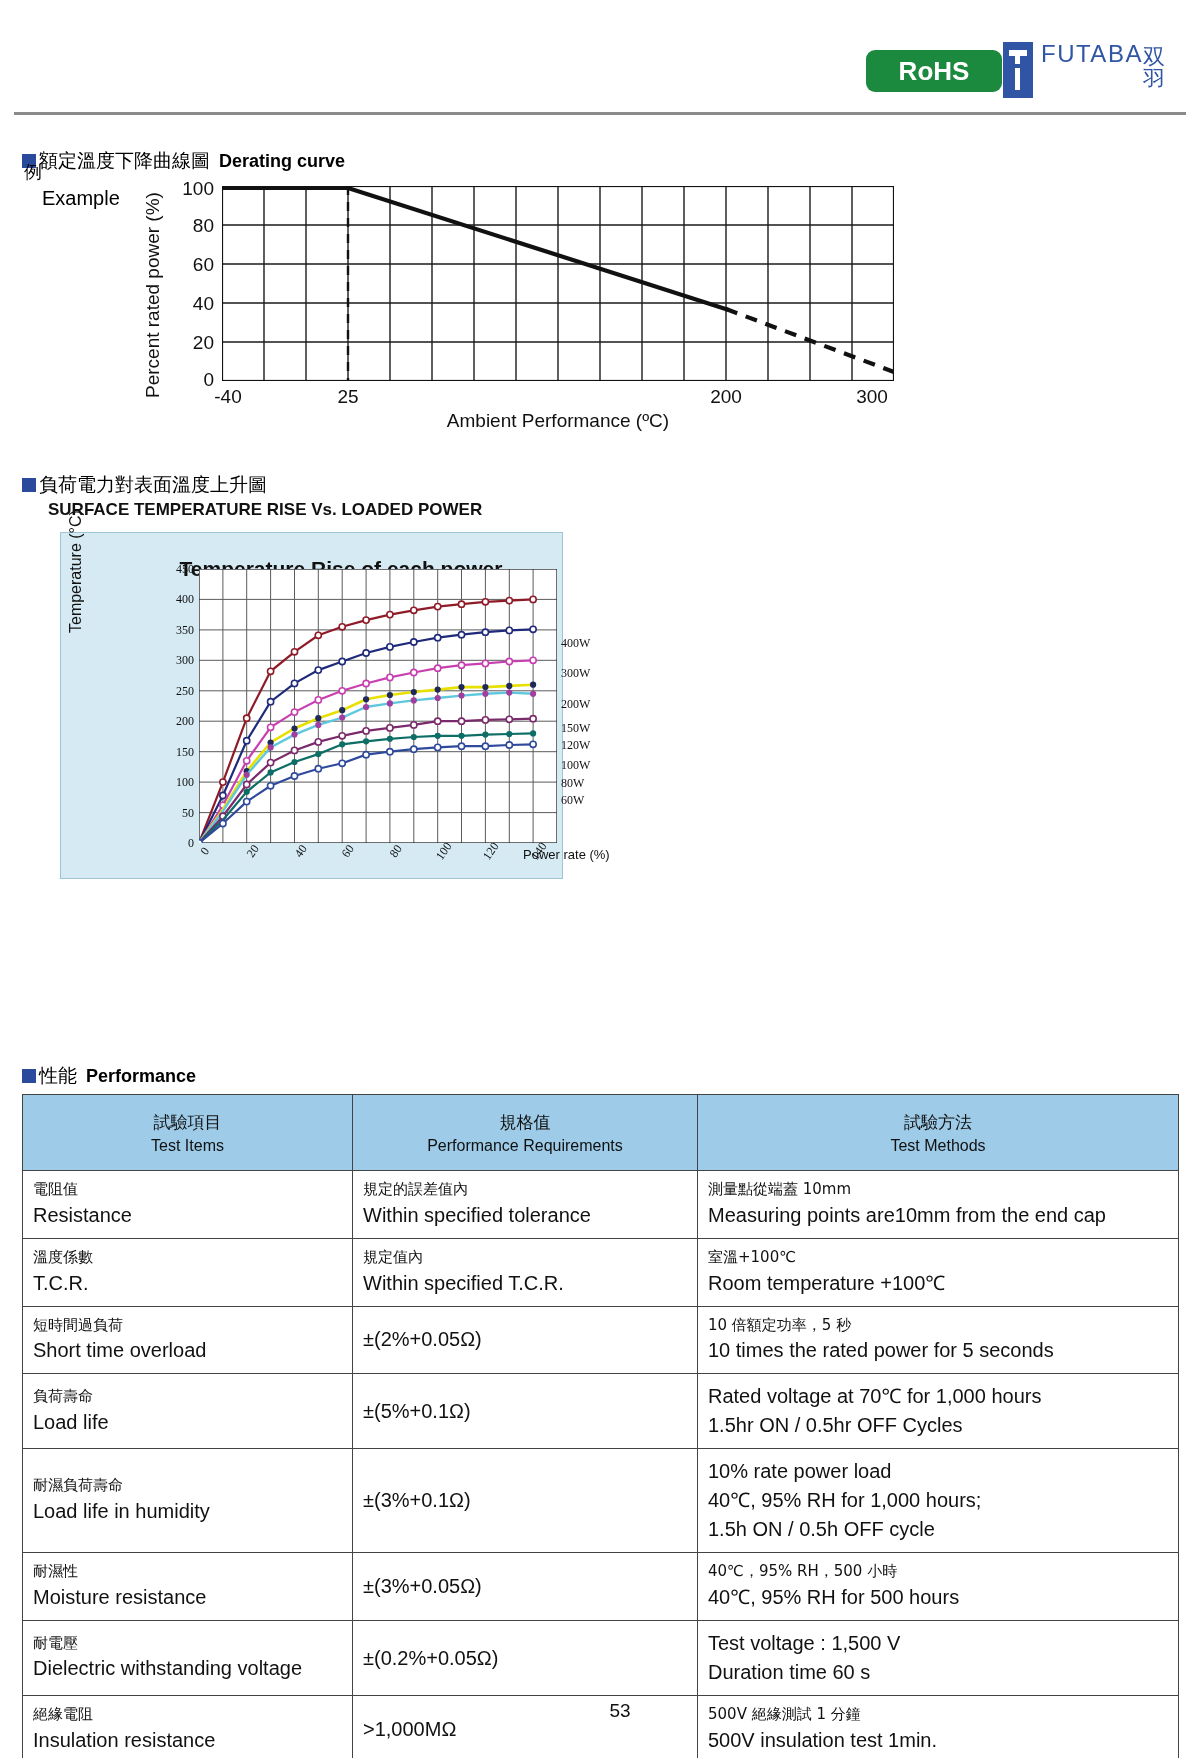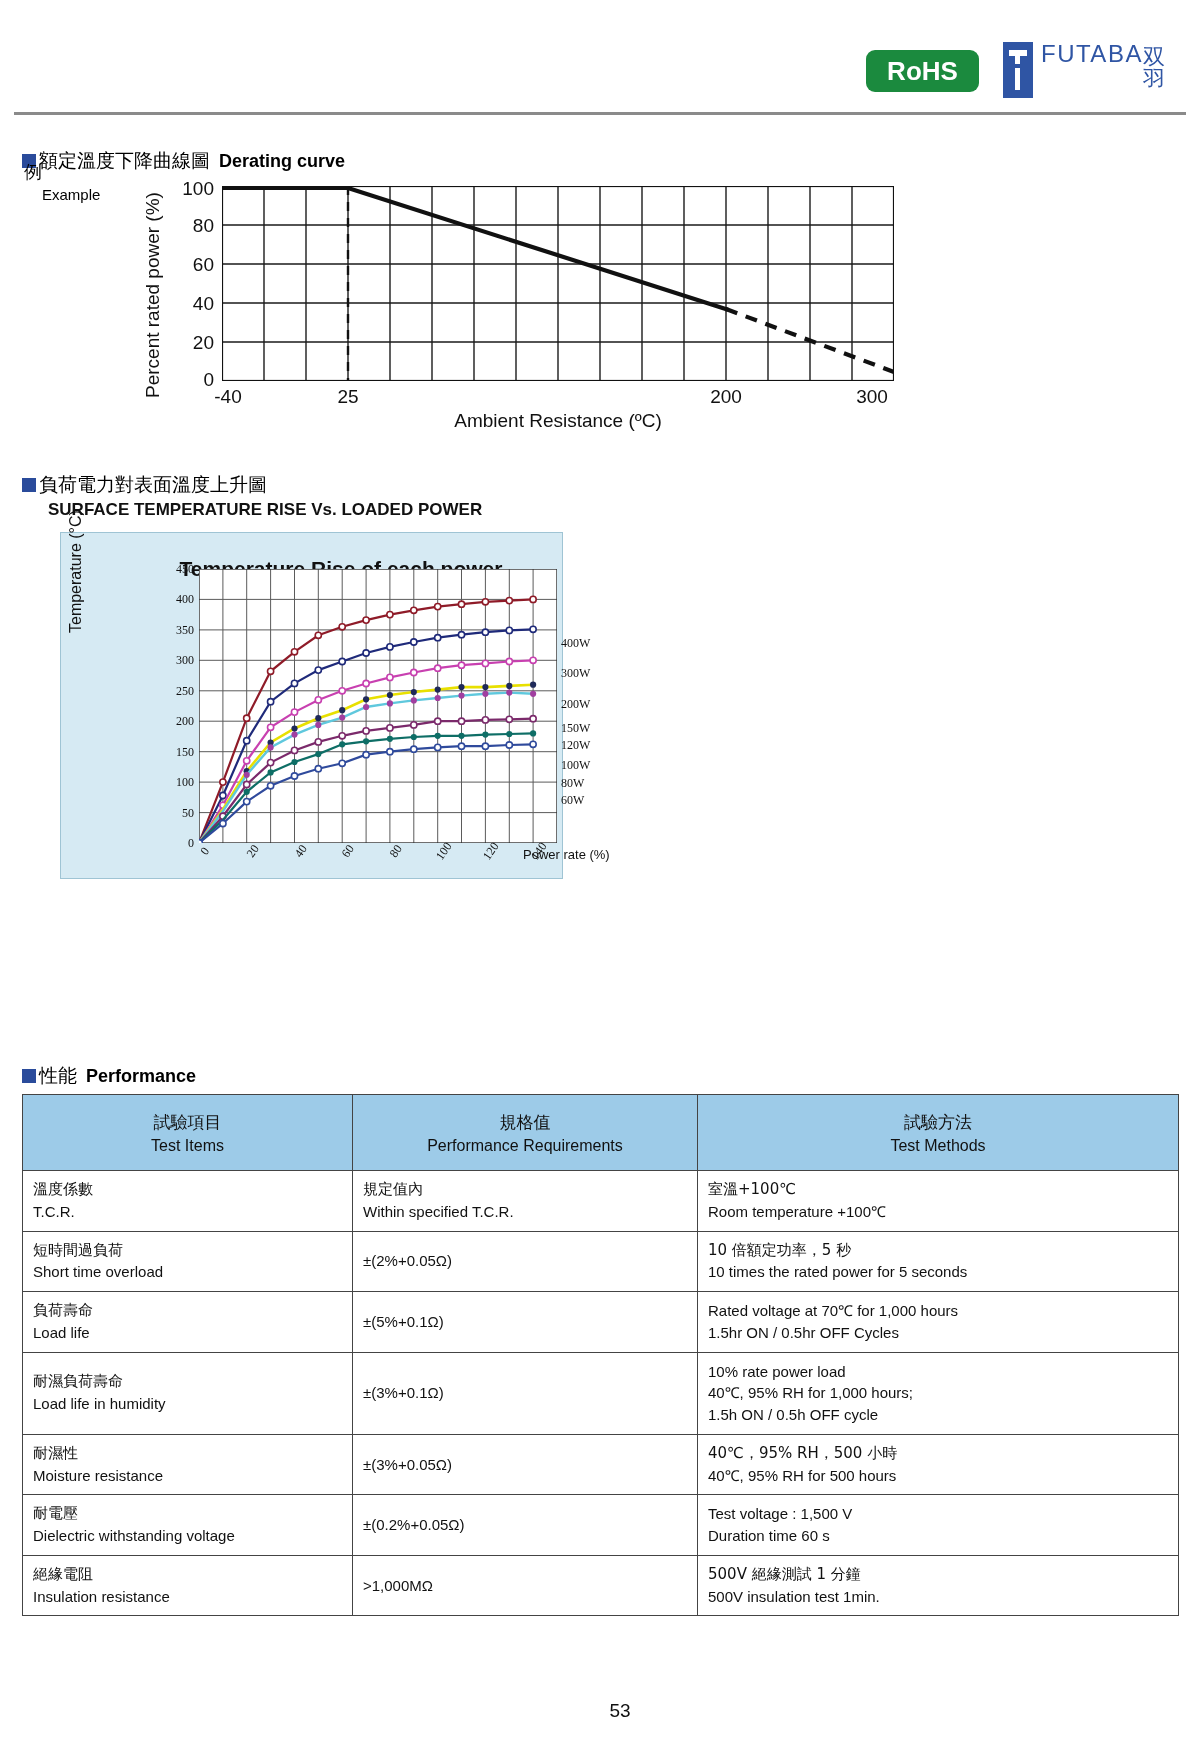--- a/index.html
+++ b/index.html
@@ -12,21 +12,21 @@
     position:relative;
     overflow:hidden;
   }
 
   
   .header {
     position:absolute; top:0; left:0; width:1200px; height:118px;
   }
   .rohs {
     position:absolute; left:866px; top:50px;
-    width:113px; height:42px;
+    width:136px; height:42px;
     background:#1b8a3e;
     border-radius:9px;
     display:flex; align-items:center; justify-content:center;
   }
   .rohs-text {
     color:#ffffff; font-size:26px; font-weight:bold;
     letter-spacing:0px;
     font-family:"Liberation Sans", sans-serif;
   }
   .futaba {
@@ -194,21 +194,21 @@
   }
   table.perf thead th {
     background:#9dcbe8;
     text-align:center;
     font-weight:normal;
     height:76px;
   }
   .th-cn { font-family:"DejaVu Sans", sans-serif; font-size:17px; display:block; }
   .th-en { font-family:"Liberation Sans", sans-serif; font-size:16px; display:block; margin-top:3px; }
   .cn { font-family:"DejaVu Sans", sans-serif; font-size:15px; display:block; line-height:1.45; }
-  .en { font-family:"Liberation Sans", sans-serif; font-size:15px; display:block; line-height:1.45; }
+  .en { font-family:"Liberation Sans", sans-serif; font-size:20px; display:block; line-height:1.45; }
   td.col-req { text-align:left; font-family:"Liberation Sans", sans-serif; font-size:15px; }
   .col1 { width:330px; }
   .col2 { width:345px; }
   .col3 { width:481px; }
 
   .page-num {
     position:absolute; left:0; top:1700px; width:1200px;
     text-align:center; font-size:19px;
     font-family:"Liberation Sans", sans-serif;
     margin-left:20px;
@@ -294,21 +294,21 @@
     <span class="derate-ytick" style="top:78px;">60</span>
     <span class="derate-ytick" style="top:117px;">40</span>
     <span class="derate-ytick" style="top:156px;">20</span>
     <span class="derate-ytick" style="top:193px;">0</span>
 
     <span class="derate-xtick" style="left:6px;">-40</span>
     <span class="derate-xtick" style="left:126px;">25</span>
     <span class="derate-xtick" style="left:504px;">200</span>
     <span class="derate-xtick" style="left:650px;">300</span>
   </div>
-  <div class="derate-xlabel">Ambient Resistance (ºC)</div>
+  <div class="derate-xlabel">Ambient Performance (ºC)</div>
 </div>
 
 <div class="sec-head" style="left:22px; top:472px;">
   <span class="sq"></span>
   <span class="sec-cn">負荷電力對表面溫度上升圖</span>
 </div>
 <div class="trise-title2">SURFACE TEMPERATURE RISE Vs. LOADED POWER</div>
 
 <div class="trise-wrap">
   <div class="trise-heading">Temperature Rise of each power</div>
@@ -564,20 +564,34 @@
       </th>
       <th>
         <span class="th-cn">試驗方法</span>
         <span class="th-en">Test Methods</span>
       </th>
     </tr>
   </thead>
   <tbody id="perf-body">
       <tr>
         <td>
+          <span class="cn">電阻值</span>
+          <span class="en">Resistance</span>
+        </td>
+        <td class="col-req">
+          <span class="cn">規定的誤差值內</span>
+          <span class="en">Within specified tolerance</span>
+        </td>
+        <td>
+          <span class="cn">測量點從端蓋 10mm</span>
+          <span class="en">Measuring points are10mm from the end cap</span>
+        </td>
+      </tr>
+      <tr>
+        <td>
           <span class="cn">溫度係數</span>
           <span class="en">T.C.R.</span>
         </td>
         <td class="col-req">
           <span class="cn">規定值內</span>
           <span class="en">Within specified T.C.R.</span>
         </td>
         <td>
           <span class="cn">室溫+100℃</span>
           <span class="en">Room temperature +100℃</span>

